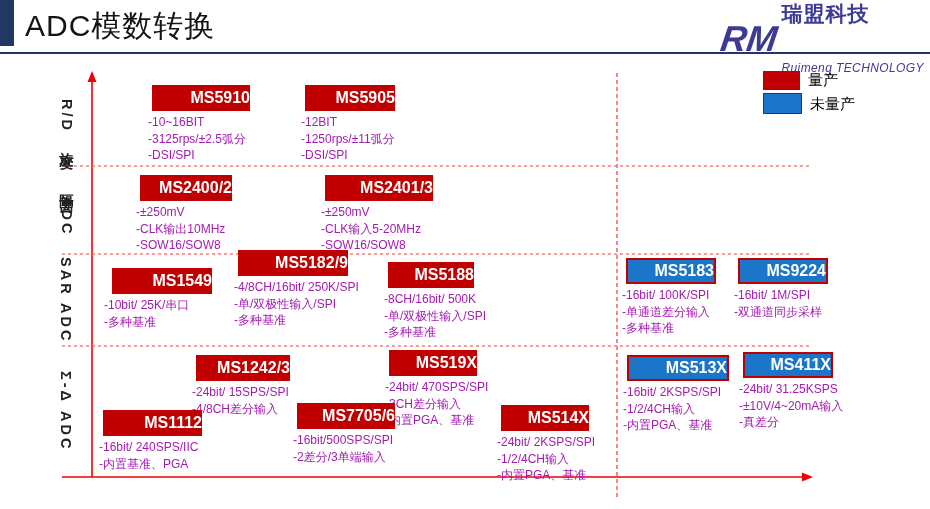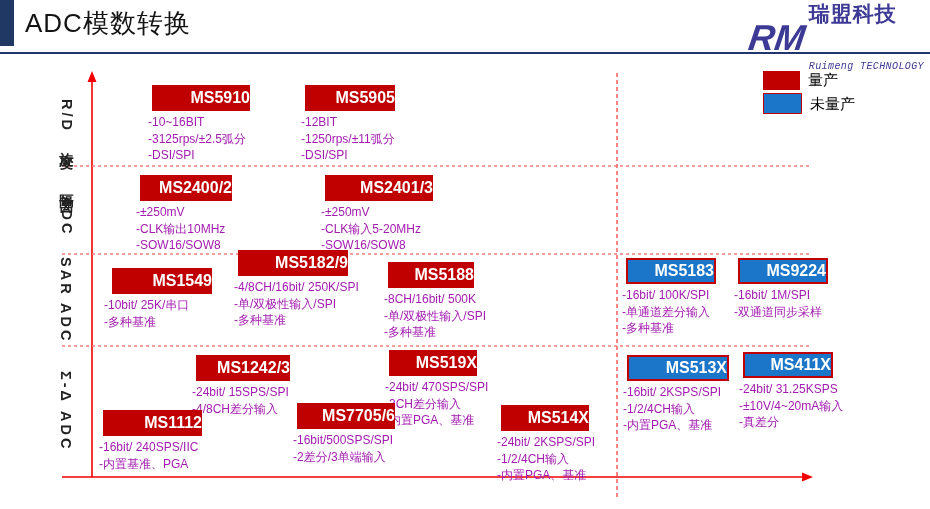--- a/index.html
+++ b/index.html
@@ -2,28 +2,28 @@
 <html><head>
 <meta charset="utf-8">
 <style>
   html,body{margin:0;padding:0;background:#fff;}
   body{width:930px;height:509px;overflow:hidden;position:relative;
        font-family:"Liberation Sans","DejaVu Sans",sans-serif;}
   #slide{position:absolute;inset:0;width:930px;height:509px;background:#fff;}
 
   
   .corner-block{position:absolute;left:0;top:0;width:14px;height:46px;background:#1f3864;}
-  .page-title{position:absolute;left:25px;top:6px;font-size:26px;font-weight:500;color:#141414;letter-spacing:1px;}
+  .page-title{position:absolute;left:25px;top:6px;font-size:30px;font-weight:500;color:#141414;letter-spacing:1px;}
   .header-rule{position:absolute;left:0;top:52px;width:930px;height:2px;background:#23356e;}
   .logo{position:absolute;right:6px;top:3px;display:flex;align-items:center;gap:4px;}
   .logo-monogram{font-size:36px;font-weight:800;font-style:italic;color:#3d3a96;
                  transform:skewX(-8deg);line-height:40px;position:relative;}
   .logo-text{display:flex;flex-direction:column;line-height:1;gap:36px;}
   .logo-cn{font-size:21px;font-weight:700;color:#3d3a96;letter-spacing:1px;}
-  .logo-en{font-size:10px;font-style:italic;color:#3d3a96;margin-top:2px;letter-spacing:.4px;font-family:Liberation Mono, monospace;}
+  .logo-en{font-size:12px;font-style:italic;color:#3d3a96;margin-top:2px;letter-spacing:.4px;}
 
   
   .legend{position:absolute;left:763px;top:68px;}
   .legend-row{display:flex;align-items:flex-end;height:22px;margin-bottom:2px;}
   .swatch{width:37px;height:19px;margin-right:8px;}
   .swatch.red{background:#c00000;}
   .swatch.blue{background:#1b75c8;border:1px solid #c00000;}
   .legend-label{font-size:15px;color:#000;}
 
   

